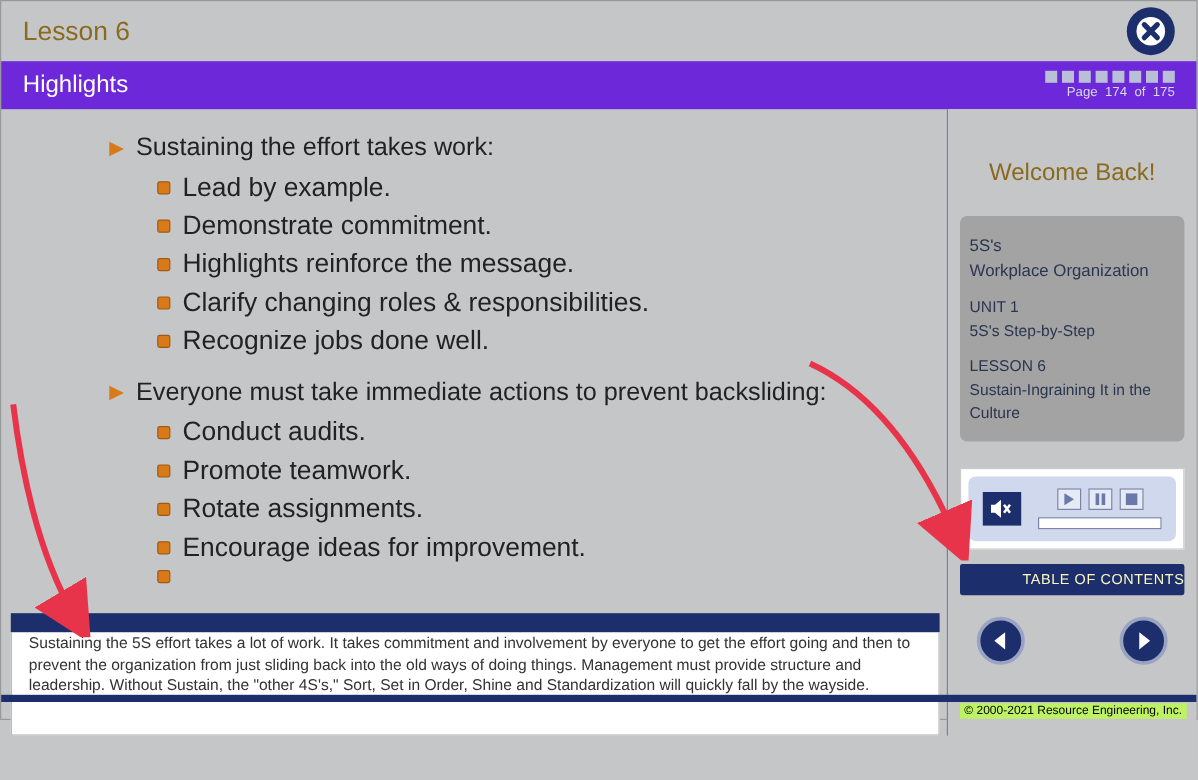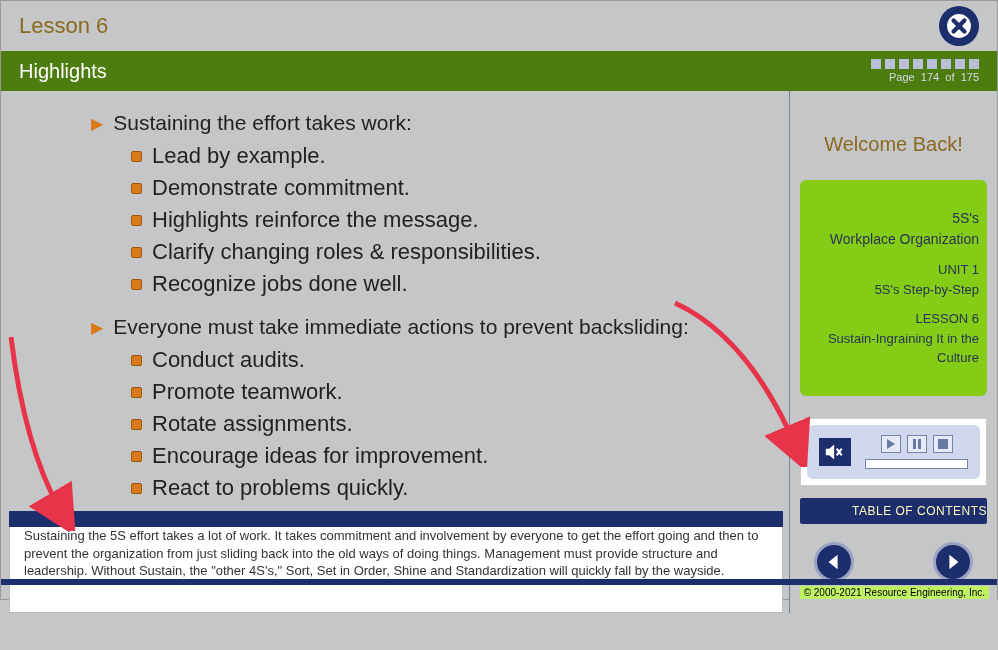--- a/index.html
+++ b/index.html
@@ -33,21 +33,21 @@
   .close-btn {
     width: 40px; height: 40px;
     border-radius: 50%;
     background: #1c2e6b;
     display: flex; align-items: center; justify-content: center;
     cursor: pointer;
   }
   .close-btn svg { width: 26px; height: 26px; }
   
   .highlights-bar {
-    background: #4d7c0f;
+    background: #6d28d9;
     height: 40px;
     display: flex;
     align-items: center;
     padding: 0 18px;
     color: #fff;
     justify-content: space-between;
   }
   .highlights-label { font-size: 20px; }
   .progress-area { text-align: right; }
   .progress-dots { display: flex; gap: 4px; justify-content: flex-end; margin-bottom: 2px; }
@@ -72,24 +72,24 @@
   
   .sidebar {
     width: 208px;
     border-left: 1px solid #7a8299;
     padding: 10px;
     position: relative;
     background: #c5c6c8;
   }
   .welcome { color: #8a6a1e; font-size: 20px; text-align: center; margin: 32px 0 24px; }
   .info-card {
-    background: #84cc16;
+    background: #a3a3a3;
     border-radius: 6px;
-    padding: 28px 8px;
-    text-align: right;
+    padding: 14px 8px;
+    text-align: left;
     color: #2a3550;
     font-size: 13px;
     line-height: 1.5;
   }
   .info-card .line1 { font-size: 14px; }
   .info-card .gap { height: 10px; }
   
   .media-panel {
     margin-top: 22px;
     background: #fff;
@@ -247,21 +247,20 @@
           <div class="bullet-item">
               <span class="sq"></span>
               <span>Rotate assignments.</span>
             </div>
           <div class="bullet-item">
               <span class="sq"></span>
               <span>Encourage ideas for improvement.</span>
             </div>
           <div class="bullet-item">
               <span class="sq"></span>
-              <span>React to problems quickly.</span>
             </div>
         </div>
       </div>
 
       <div class="transcript-wrap">
         <div class="transcript-bar"></div>
         <div class="transcript">Sustaining the 5S effort takes a lot of work. It takes commitment and involvement by everyone to get the effort going and then to prevent the organization from just sliding back into the old ways of doing things. Management must provide structure and leadership. Without Sustain, the "other 4S's," Sort, Set in Order, Shine and Standardization will quickly fall by the wayside.</div>
       </div>
     </div>
 

